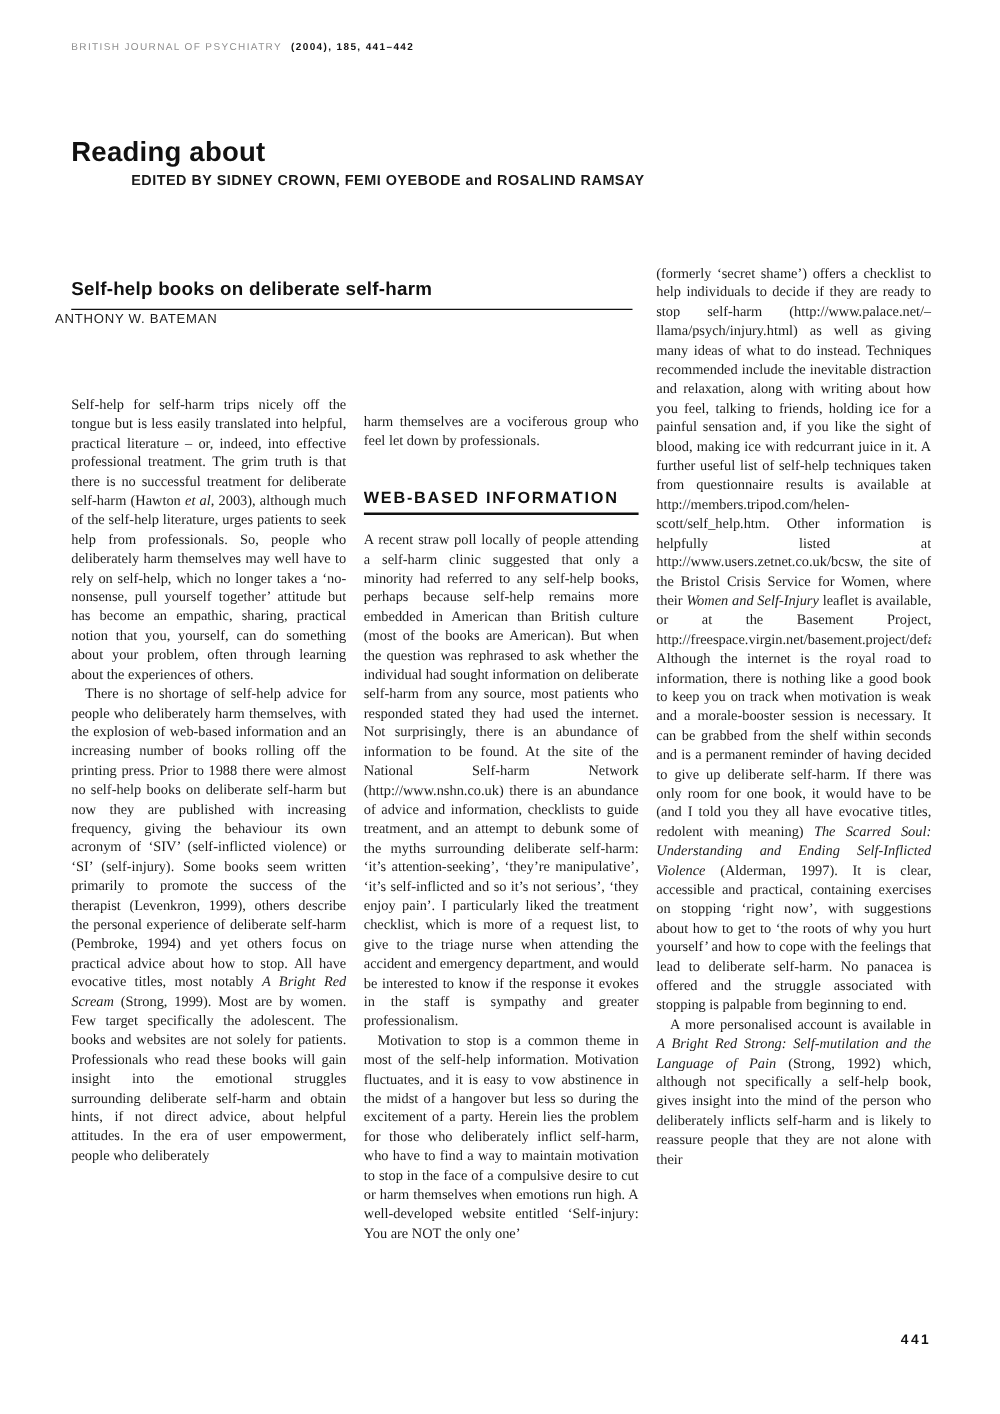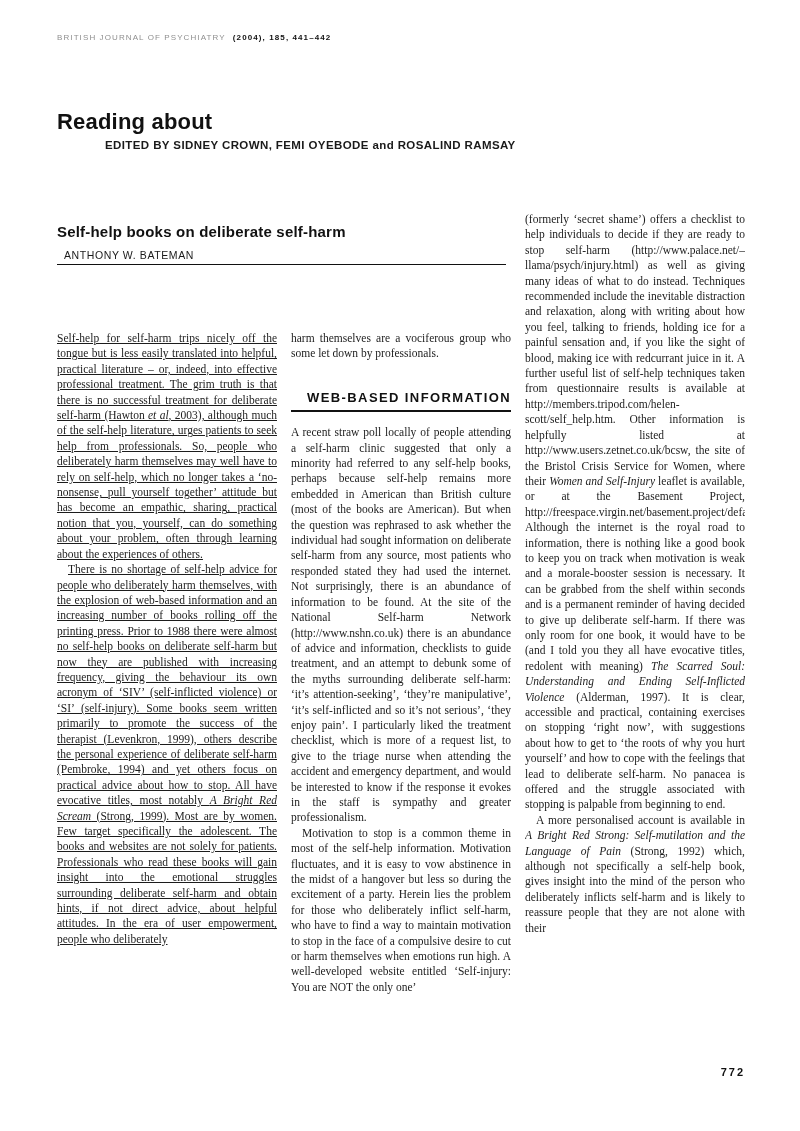--- a/index.html
+++ b/index.html
@@ -46,57 +46,57 @@
   
   .section-heading {
     position: absolute;
     left: 57px; top: 211px;
     width: 449px;
     font-family: "Liberation Sans", sans-serif;
     font-size: 15px;
     font-weight: bold;
     color: #111111;
     letter-spacing: 0.2px;
-    padding-bottom: 24px;
+    padding-bottom: 7px;
     border-bottom: 1.5px solid #111111;
   }
   .section-author {
     position: absolute;
-    left: 64px; top: 249px;
+    left: 44px; top: 249px;
     font-family: "Liberation Sans", sans-serif;
     font-size: 10.5px;
     color: #1a1a1a;
     letter-spacing: 0.6px;
   }
   
   .col {
     position: absolute;
     width: 220px;
     font-size: 11.5px;
     line-height: 15.4px;
     text-align: justify;
     hyphens: auto;
     -webkit-hyphens: auto;
     overflow: hidden;
   }
-  .col-left   { left: 57px;  top: 331px; height: 690px; text-decoration: underline; }
+  .col-left   { left: 57px;  top: 317px; height: 690px; }
   .col-middle { left: 291px; top: 331px; height: 690px; }
   .col-right  { left: 525px; top: 212px; height: 810px; }
   .col p { margin: 0; }
   .col p.indent { text-indent: 11px; }
   .col-heading {
     font-family: "Liberation Sans", sans-serif;
     font-size: 13px;
     font-weight: bold;
     color: #111111;
     letter-spacing: 1.4px;
     margin: 28px 0 13px 0;
     padding-bottom: 5px;
     border-bottom: 2px solid #111111;
-    text-align: right;
+    text-align: left;
   }
   
   .page-number {
     position: absolute;
     left: 525px; top: 1066px;
     width: 220px;
     text-align: right;
     font-family: "Liberation Sans", sans-serif;
     font-size: 11px;
     font-weight: bold;
@@ -120,26 +120,26 @@
 
   <h2 class="section-heading">Self-help books on deliberate self-harm</h2>
 
   <div class="section-author">ANTHONY W. BATEMAN</div>
 
   <div class="col col-left">
       <p class=""><span>Self-help for self-harm trips nicely off the tongue but is less easily translated into helpful, practical literature – or, indeed, into effective professional treatment. The grim truth is that there is no successful treatment for deliberate self-harm (Hawton </span><i>et al</i><span>, 2003), although much of the self-help literature, urges patients to seek help from professionals. So, people who deliberately harm themselves may well have to rely on self-help, which no longer takes a ‘no-nonsense, pull yourself together’ attitude but has become an empathic, sharing, practical notion that you, yourself, can do something about your problem, often through learning about the experiences of others.</span></p>
       <p class="indent"><span>There is no shortage of self-help advice for people who deliberately harm themselves, with the explosion of web-based information and an increasing number of books rolling off the printing press. Prior to 1988 there were almost no self-help books on deliberate self-harm but now they are published with increasing frequency, giving the behaviour its own acronym of ‘SIV’ (self-inflicted violence) or ‘SI’ (self-injury). Some books seem written primarily to promote the success of the therapist (Levenkron, 1999), others describe the personal experience of deliberate self-harm (Pembroke, 1994) and yet others focus on practical advice about how to stop. All have evocative titles, most notably </span><i>A Bright Red Scream</i><span> (Strong, 1999). Most are by women. Few target specifically the adolescent. The books and websites are not solely for patients. Professionals who read these books will gain insight into the emotional struggles surrounding deliberate self-harm and obtain hints, if not direct advice, about helpful attitudes. In the era of user empowerment, people who deliberately</span></p>
     </div>
   <div class="col col-middle">
-      <p class=""><span>harm themselves are a vociferous group who some let down by professionals.</span></p>
+      <p class=""><span>harm themselves are a vociferous group who feel let down by professionals.</span></p>
       <h3 class="col-heading">WEB-BASED INFORMATION</h3>
       <p class=""><span>A recent straw poll locally of people attending a self-harm clinic suggested that only a minority had referred to any self-help books, perhaps because self-help remains more embedded in American than British culture (most of the books are American). But when the question was rephrased to ask whether the individual had sought information on deliberate self-harm from any source, most patients who responded stated they had used the internet. Not surprisingly, there is an abundance of information to be found. At the site of the National Self-harm Network (http://www.nshn.co.uk) there is an abundance of advice and information, checklists to guide treatment, and an attempt to debunk some of the myths surrounding deliberate self-harm: ‘it’s attention-seeking’, ‘they’re manipulative’, ‘it’s self-inflicted and so it’s not serious’, ‘they enjoy pain’. I particularly liked the treatment checklist, which is more of a request list, to give to the triage nurse when attending the accident and emergency department, and would be interested to know if the response it evokes in the staff is sympathy and greater professionalism.</span></p>
       <p class="indent"><span>Motivation to stop is a common theme in most of the self-help information. Motivation fluctuates, and it is easy to vow abstinence in the midst of a hangover but less so during the excitement of a party. Herein lies the problem for those who deliberately inflict self-harm, who have to find a way to maintain motivation to stop in the face of a compulsive desire to cut or harm themselves when emotions run high. A well-developed website entitled ‘Self-injury: You are NOT the only one’</span></p>
     </div>
   <div class="col col-right">
       <p class=""><span>(formerly ‘secret shame’) offers a checklist to help individuals to decide if they are ready to stop self-harm (http://www.palace.net/–llama/psych/injury.html) as well as giving many ideas of what to do instead. Techniques recommended include the inevitable distraction and relaxation, along with writing about how you feel, talking to friends, holding ice for a painful sensation and, if you like the sight of blood, making ice with redcurrant juice in it. A further useful list of self-help techniques taken from questionnaire results is available at http://members.tripod.com/helen-scott/self_help.htm. Other information is helpfully listed at http://www.users.zetnet.co.uk/bcsw, the site of the Bristol Crisis Service for Women, where their </span><i>Women and Self-Injury</i><span> leaflet is available, or at the Basement Project, http://freespace.virgin.net/basement.project/default.htm.</span></p>
       <p class=""><span>Although the internet is the royal road to information, there is nothing like a good book to keep you on track when motivation is weak and a morale-booster session is necessary. It can be grabbed from the shelf within seconds and is a permanent reminder of having decided to give up deliberate self-harm. If there was only room for one book, it would have to be (and I told you they all have evocative titles, redolent with meaning) </span><i>The Scarred Soul: Understanding and Ending Self-Inflicted Violence</i><span> (Alderman, 1997). It is clear, accessible and practical, containing exercises on stopping ‘right now’, with suggestions about how to get to ‘the roots of why you hurt yourself’ and how to cope with the feelings that lead to deliberate self-harm. No panacea is offered and the struggle associated with stopping is palpable from beginning to end.</span></p>
       <p class="indent"><span>A more personalised account is available in </span><i>A Bright Red Strong: Self-mutilation and the Language of Pain</i><span> (Strong, 1992) which, although not specifically a self-help book, gives insight into the mind of the person who deliberately inflicts self-harm and is likely to reassure people that they are not alone with their</span></p>
     </div>
 
-  <div class="page-number">772</div>
+  <div class="page-number">441</div>
 
 </div>
 
 </body></html>

